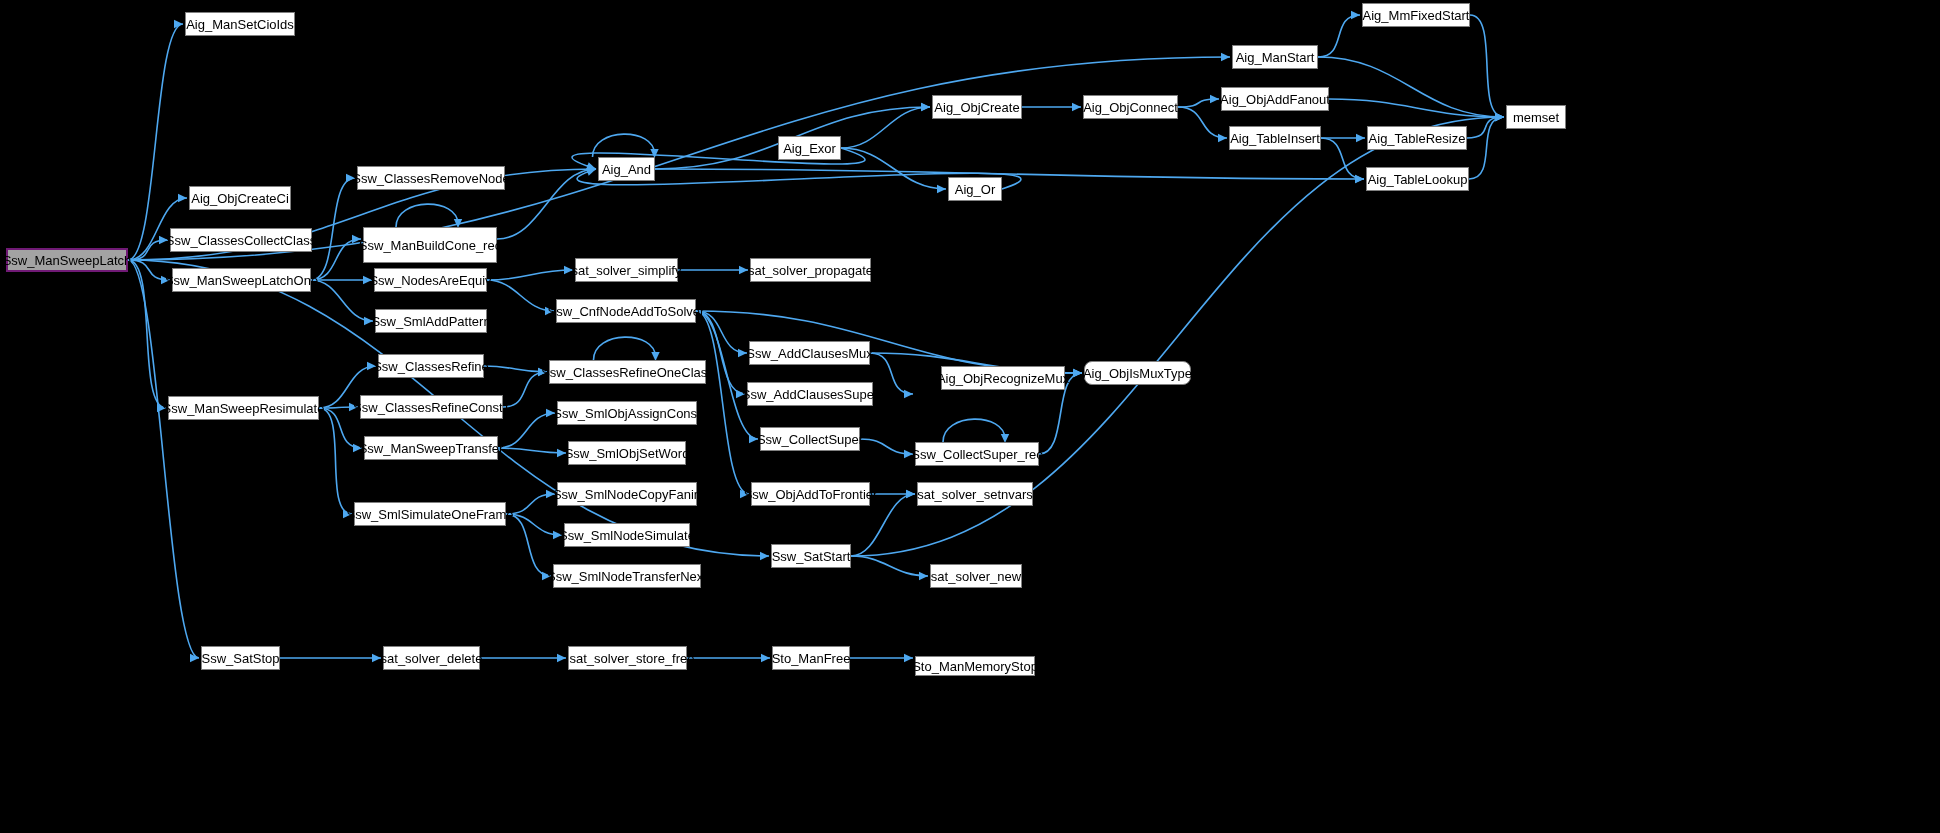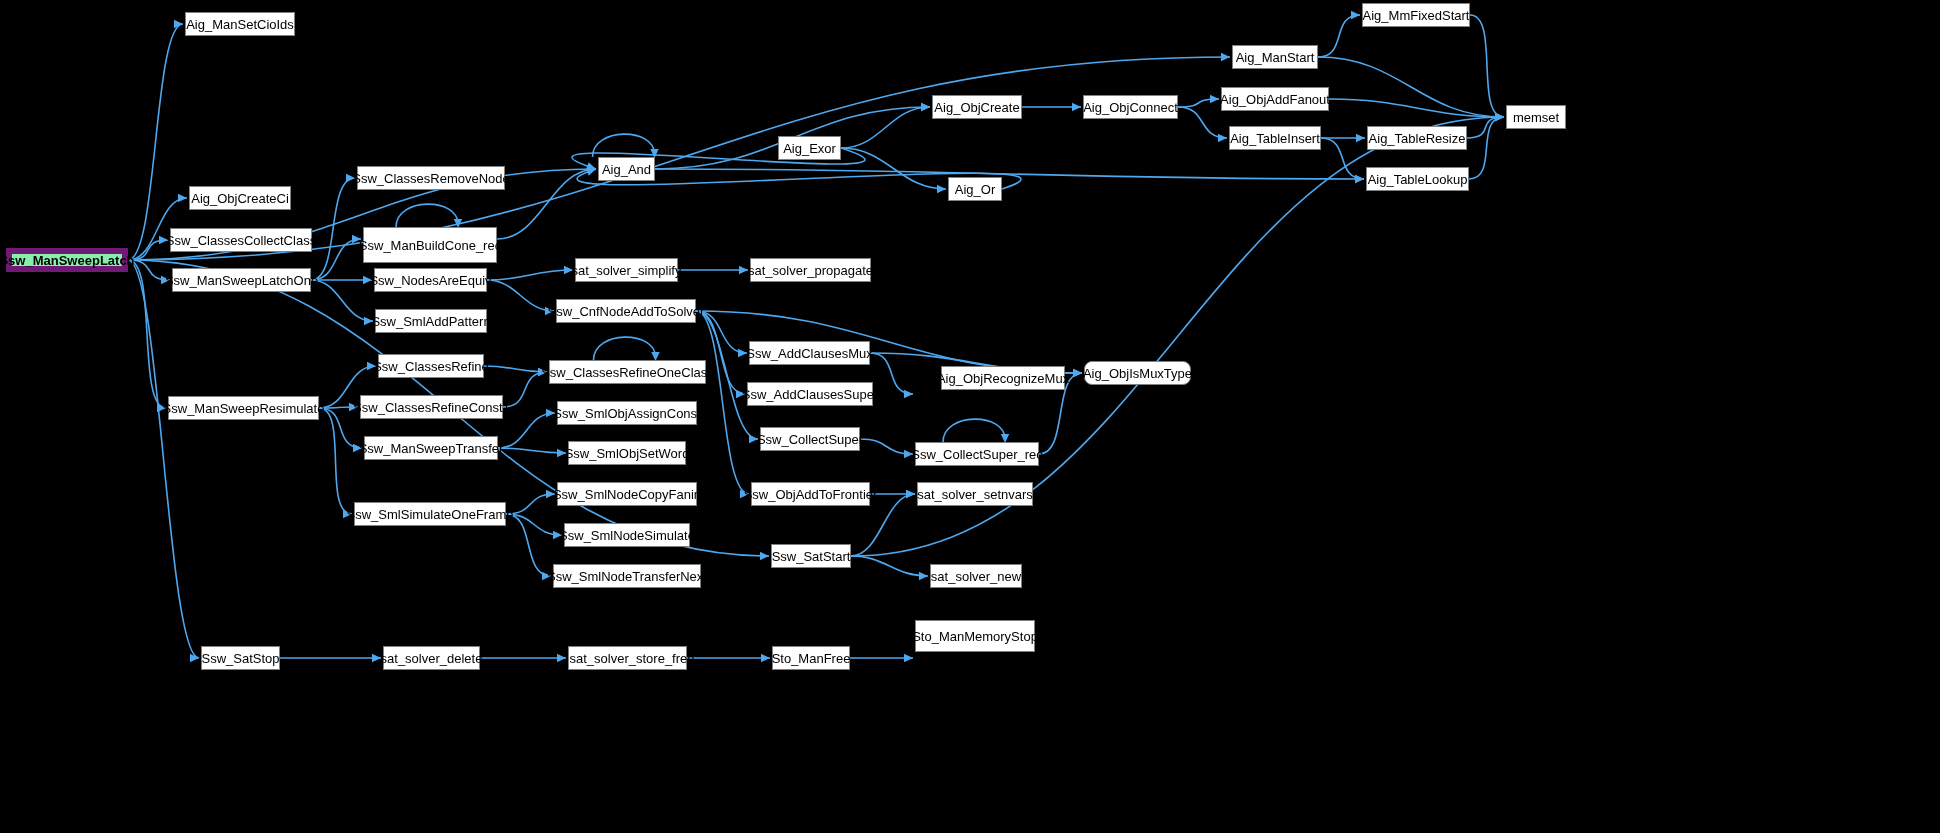--- a/index.html
+++ b/index.html
@@ -1,21 +1,21 @@
 <!DOCTYPE html>
 <html><head>
 <meta charset="utf-8">
 <style>
   html,body{margin:0;padding:0;background:#000;}
   #canvas{position:relative;width:1940px;height:833px;background:#000;overflow:hidden;
           font-family:"Liberation Sans","DejaVu Sans",sans-serif;}
   .node{position:absolute;box-sizing:border-box;background:#ffffff;border:1px solid #808080;
         display:flex;align-items:center;justify-content:center;color:#000;font-size:13px;
         line-height:1;white-space:nowrap;padding:0 6px;}
-  .node.root{background:#86efac;border:6px solid #701a75;font-weight:bold;}
+  .node.root{background:#a3a3a3;border:2px solid #701a75;}
   svg.edges{position:absolute;left:0;top:0;width:1940px;height:833px;overflow:visible;}
   svg.edges path{fill:none;stroke:#4ea8f0;stroke-width:1.6;}
   svg.edges polygon{fill:#4ea8f0;}
 </style>
 </head>
 <body>
 
 <div id="canvas">
   <svg class="edges" id="edge-layer">
       <path d="M 128 260 C 158 260, 153 24, 183 24"></path>
@@ -185,21 +185,21 @@
       <div class="node" style="left: 747px; top: 382px; width: 126px; height: 24px;">Ssw_AddClausesSuper</div>
       <div class="node" style="left: 760px; top: 427px; width: 100px; height: 24px;">Ssw_CollectSuper</div>
       <div class="node" style="left: 751px; top: 482px; width: 119px; height: 24px;">Ssw_ObjAddToFrontier</div>
       <div class="node" style="left: 771px; top: 544px; width: 80px; height: 24px;">Ssw_SatStart</div>
       <div class="node" style="left: 772px; top: 646px; width: 78px; height: 24px;">Sto_ManFree</div>
       <div class="node" style="left: 932px; top: 95px; width: 90px; height: 24px;">Aig_ObjCreate</div>
       <div class="node" style="left: 915px; top: 366px; width: 124px; height: 24px; margin-left: 26px;">Aig_ObjRecognizeMux</div>
       <div class="node" style="left: 915px; top: 442px; width: 124px; height: 24px;">Ssw_CollectSuper_rec</div>
       <div class="node" style="left: 917px; top: 482px; width: 116px; height: 24px;">sat_solver_setnvars</div>
       <div class="node" style="left: 930px; top: 564px; width: 92px; height: 24px;">sat_solver_new</div>
-      <div class="node" style="left: 915px; top: 620px; width: 120px; height: 32px;">Sto_ManMemoryStop</div>
+      <div class="node" style="left: 915px; top: 656px; width: 120px; height: 20px;">Sto_ManMemoryStop</div>
       <div class="node" style="left: 1083px; top: 95px; width: 95px; height: 24px;">Aig_ObjConnect</div>
       <div class="node" style="left: 1084px; top: 361px; width: 107px; height: 24px; border-radius: 8px;">Aig_ObjIsMuxType</div>
       <div class="node" style="left: 1232px; top: 45px; width: 86px; height: 24px;">Aig_ManStart</div>
       <div class="node" style="left: 1221px; top: 87px; width: 108px; height: 24px;">Aig_ObjAddFanout</div>
       <div class="node" style="left: 1229px; top: 126px; width: 92px; height: 24px;">Aig_TableInsert</div>
       <div class="node" style="left: 1362px; top: 3px; width: 108px; height: 24px;">Aig_MmFixedStart</div>
       <div class="node" style="left: 1367px; top: 126px; width: 100px; height: 24px;">Aig_TableResize</div>
       <div class="node" style="left: 1366px; top: 167px; width: 103px; height: 24px;">Aig_TableLookup</div>
       <div class="node" style="left: 1506px; top: 105px; width: 60px; height: 24px;">memset</div>
     </div>

